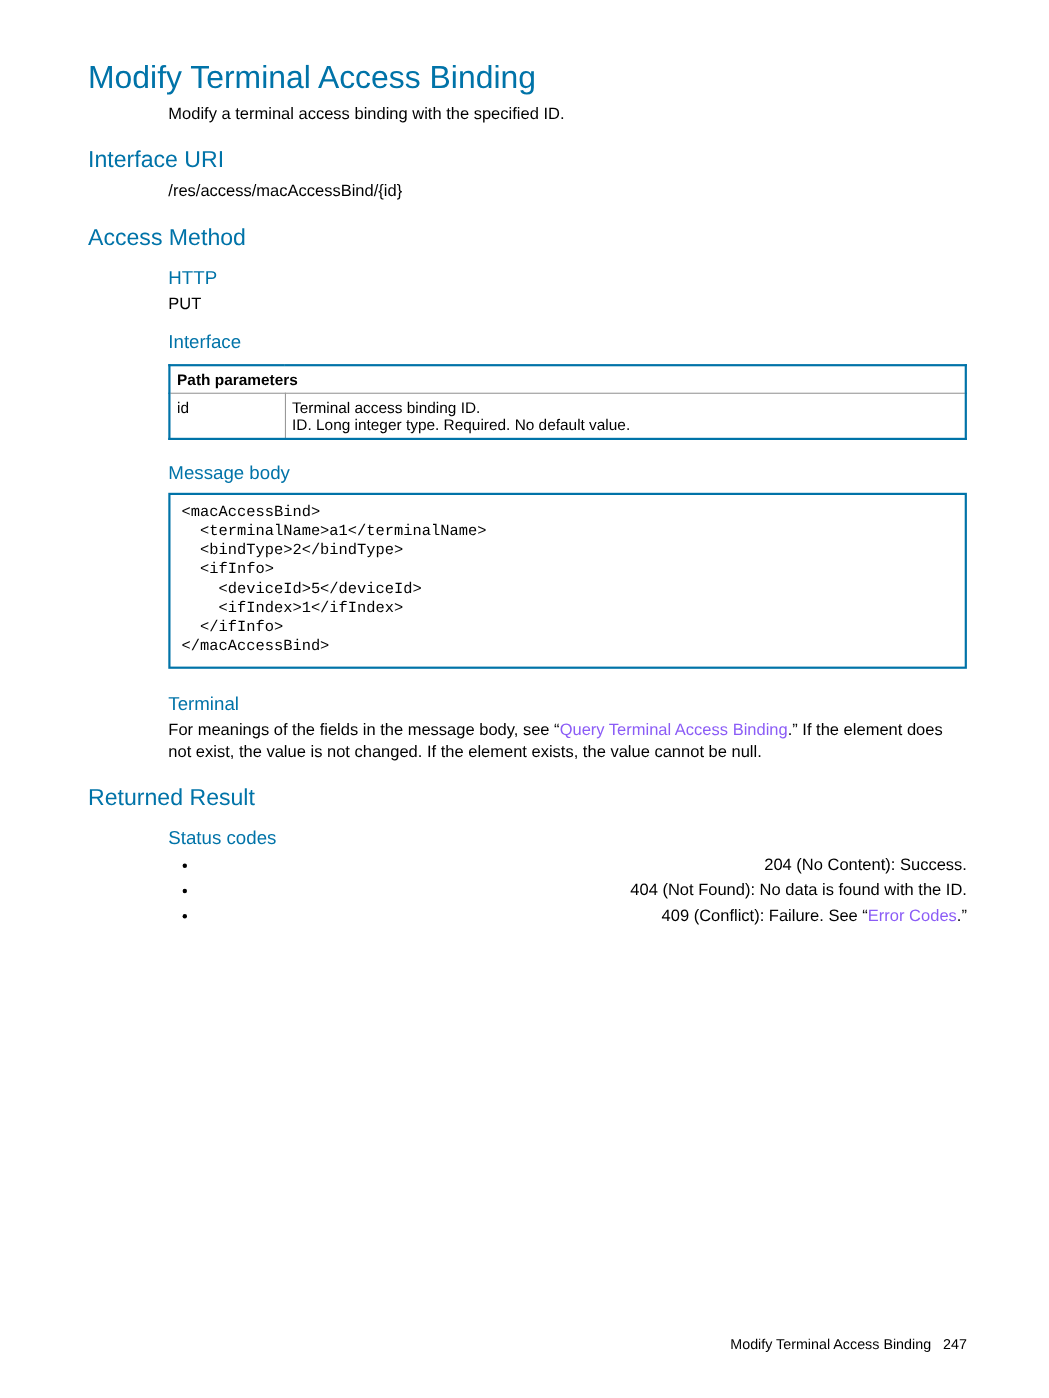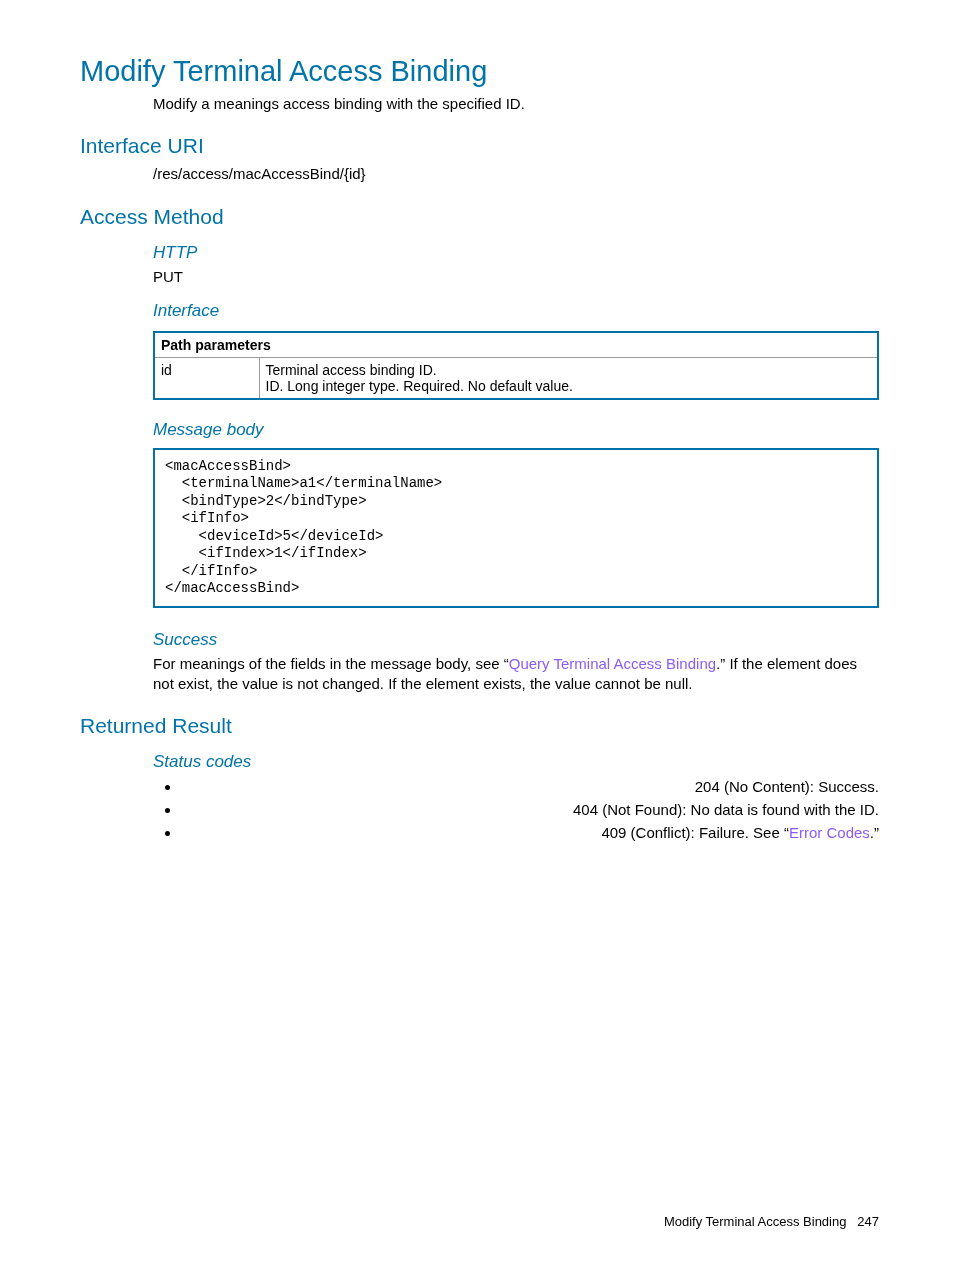--- a/index.html
+++ b/index.html
@@ -31,21 +31,20 @@
     margin: 20px 0 6px 0;
     font-family: "Segoe UI Light", "Segoe UI", Arial, sans-serif;
     font-stretch: condensed;
   }
   .h3 {
     font-size: 17px;
     font-weight: 400;
     color: #0073a8;
     margin: 14px 0 4px 0;
     font-family: "Segoe UI", Arial, sans-serif;
-    font-style: italic;
   }
   .body {
     font-size: 15px;
     margin: 4px 0;
     line-height: 1.35;
     font-family: "Segoe UI", Arial, sans-serif;
   }
   .indent1 { margin-left: 73px; }
   table.param {
     border-collapse: collapse;
@@ -94,21 +93,21 @@
     font-family: Liberation Sans, sans-serif;
   }
   .table-wrap { margin-left: 73px; }
 </style>
 </head>
 <body>
 
 <div class="page">
 
   <div class="h1">Modify Terminal Access Binding</div>
-  <div class="body indent1">Modify a meanings access binding with the specified ID.</div>
+  <div class="body indent1">Modify a terminal access binding with the specified ID.</div>
 
   <div class="h2">Interface URI</div>
   <div class="body indent1">/res/access/macAccessBind/{id}</div>
 
   <div class="h2">Access Method</div>
 
   <div class="indent1">
     <div class="h3">HTTP</div>
     <div class="body">PUT</div>
 
@@ -140,21 +139,21 @@
   &lt;terminalName&gt;a1&lt;/terminalName&gt;
   &lt;bindType&gt;2&lt;/bindType&gt;
   &lt;ifInfo&gt;
     &lt;deviceId&gt;5&lt;/deviceId&gt;
     &lt;ifIndex&gt;1&lt;/ifIndex&gt;
   &lt;/ifInfo&gt;
 &lt;/macAccessBind&gt;</div>
   </div>
 
   <div class="indent1">
-    <div class="h3" style="margin-top:22px">Success</div>
+    <div class="h3" style="margin-top:22px">Terminal</div>
     <div class="body">
       <span>For meanings of the fields in the message body, see “</span><span class="link">Query Terminal Access Binding</span><span>.” If the element does not exist, the value is not changed. If the element exists, the value cannot be null.</span>
     </div>
   </div>
 
   <div class="h2">Returned Result</div>
   <div class="indent1">
     <div class="h3">Status codes</div>
     <ul class="status">
       <li>204 (No Content): Success.</li>

